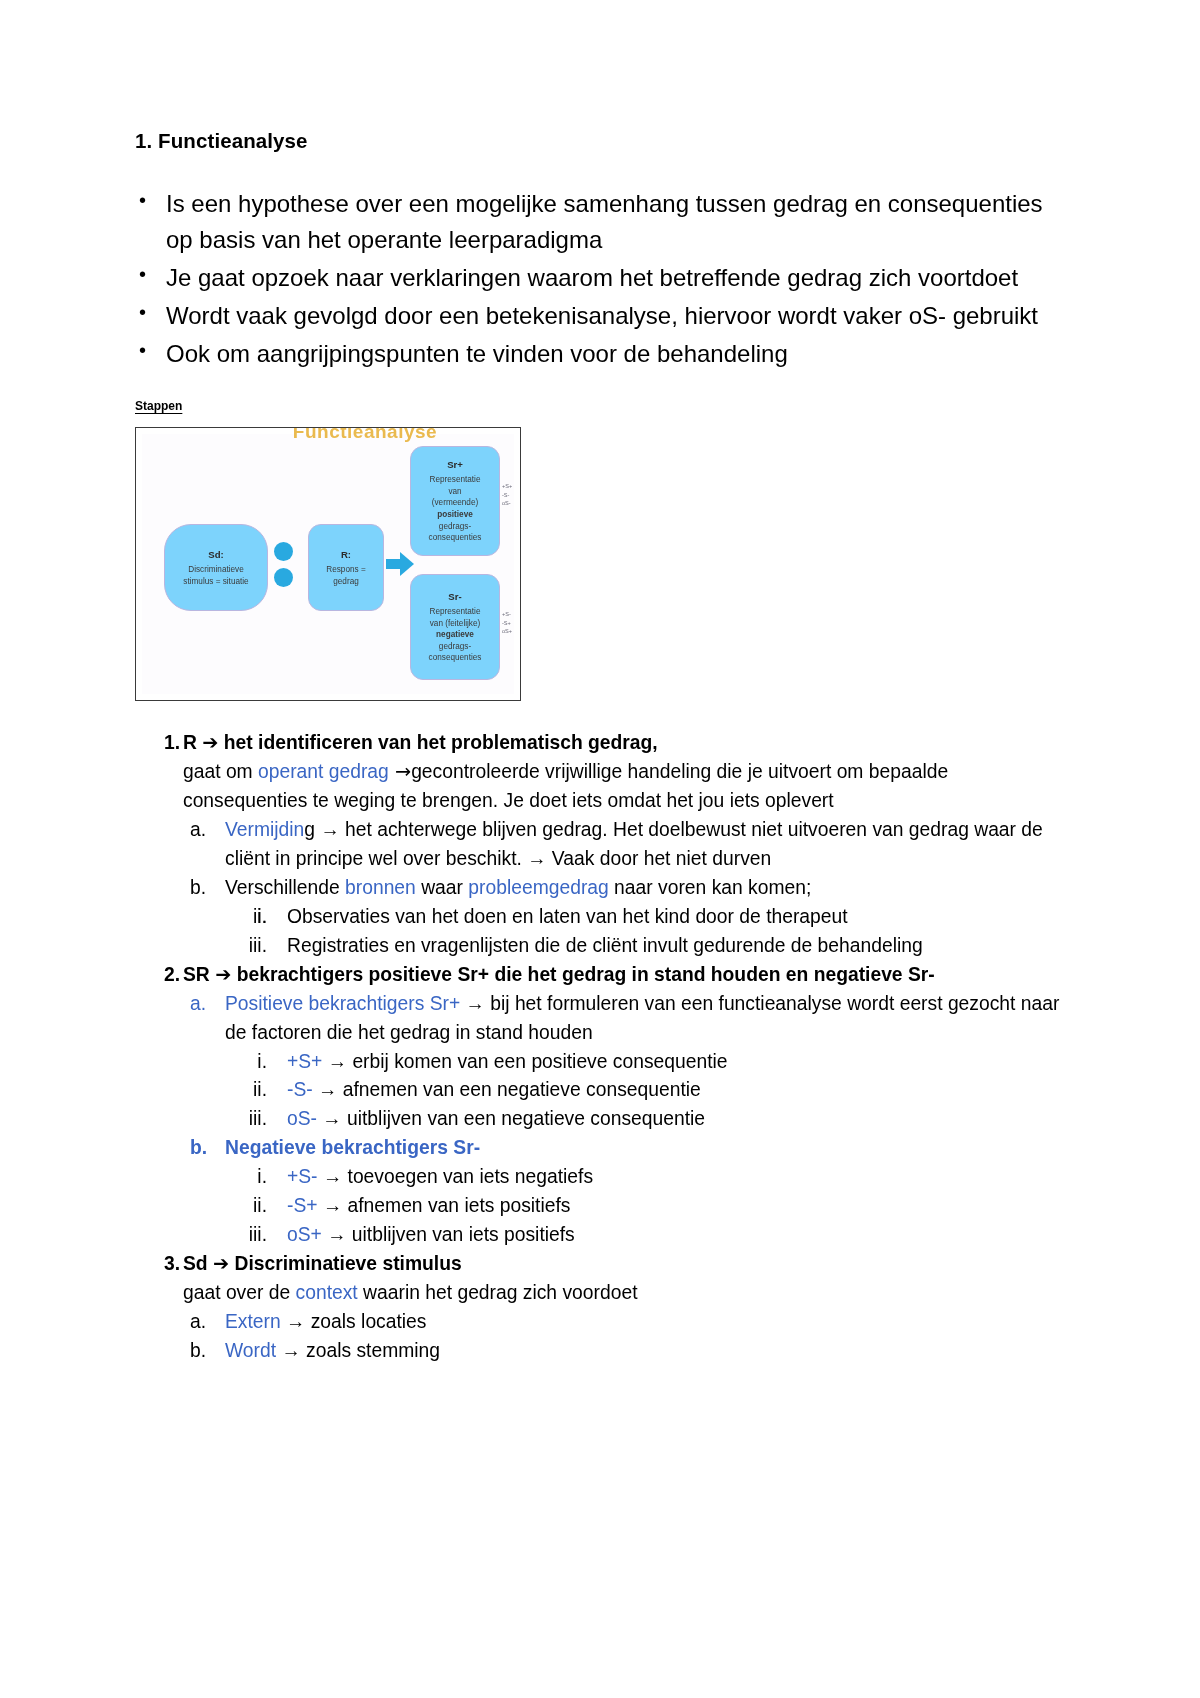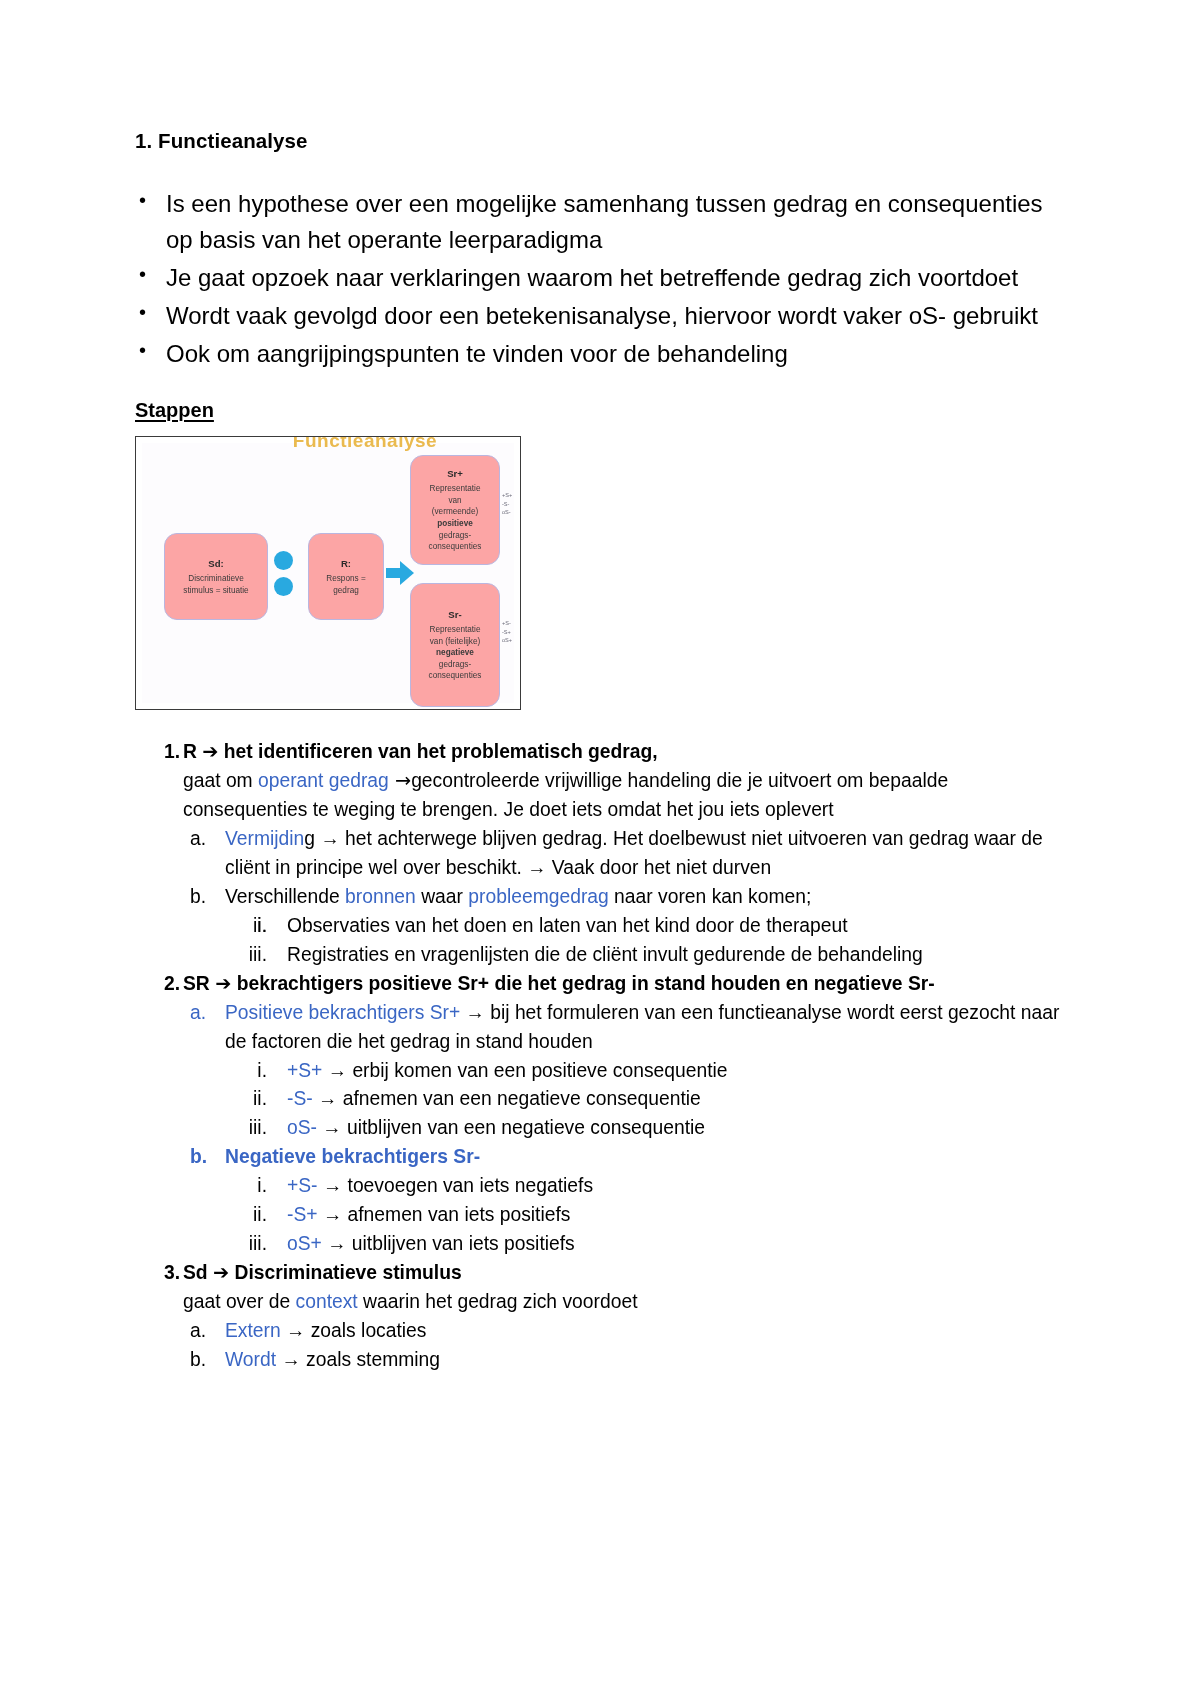--- a/index.html
+++ b/index.html
@@ -33,21 +33,21 @@
   h1.doc-title {
     font-family: "Liberation Sans", "DejaVu Sans", sans-serif;
     font-size: 20.5px;
     font-weight: bold;
     margin: 0 0 32px 0;
     letter-spacing: 0.1px;
     line-height: 1.25;
   }
   .section-label {
     font-family: "Liberation Sans", "DejaVu Sans", sans-serif;
-    font-size: 20px;
+    font-size: 12px;
     font-weight: bold;
     text-decoration: underline;
     text-underline-offset: 3px;
     margin: 26px 0 10px 0;
     display: inline-block;
   }
 
   
   ul.bullets {
     list-style: none;
@@ -97,39 +97,39 @@
     font-family: "Liberation Sans", "DejaVu Sans", sans-serif;
     font-weight: bold;
     font-size: 19px;
     letter-spacing: 0.5px;
     opacity: 0.9;
   }
   .node {
     position: absolute;
     border: 1px solid #b9b6e0;
     border-radius: 13px;
-    background: #fca5a5;
+    background: #7dd3fc;
     font-family: "Liberation Sans", "DejaVu Sans", sans-serif;
     font-size: 8.2px;
     line-height: 1.42;
     color: #3b3b3b;
     text-align: center;
     box-sizing: border-box;
     display: flex;
     flex-direction: column;
     align-items: center;
     justify-content: center;
     padding: 4px 3px;
   }
   .node .title { font-weight: bold; font-size: 9.6px; margin-bottom: 2px; color: #2b2b2b;}
 
-  .node-sd { left: 22px;  top: 90px;  width: 104px; height: 87px; }
+  .node-sd { left: 22px;  top: 90px;  width: 104px; height: 87px; border-radius: 27px; }
   .node-r  { left: 166px; top: 90px;  width: 76px;  height: 87px; }
   .node-srp{ left: 268px; top: 12px;  width: 90px;  height: 110px; }
-  .node-srm{ left: 268px; top: 140px; width: 90px;  height: 124px; }
+  .node-srm{ left: 268px; top: 140px; width: 90px;  height: 106px; }
 
   .dot {
     position: absolute;
     width: 19px; height: 19px;
     border-radius: 50%;
     background: #29a9e0;
     left: 132px;
   }
   .dot-1 { top: 108px; }
   .dot-2 { top: 134px; }

